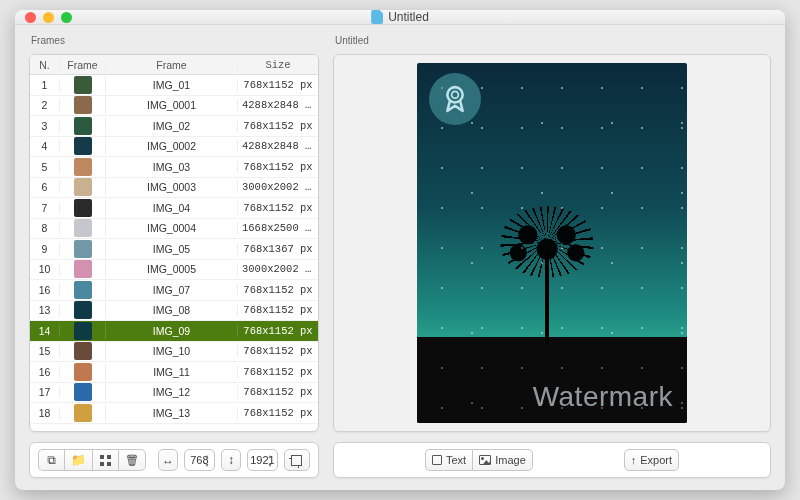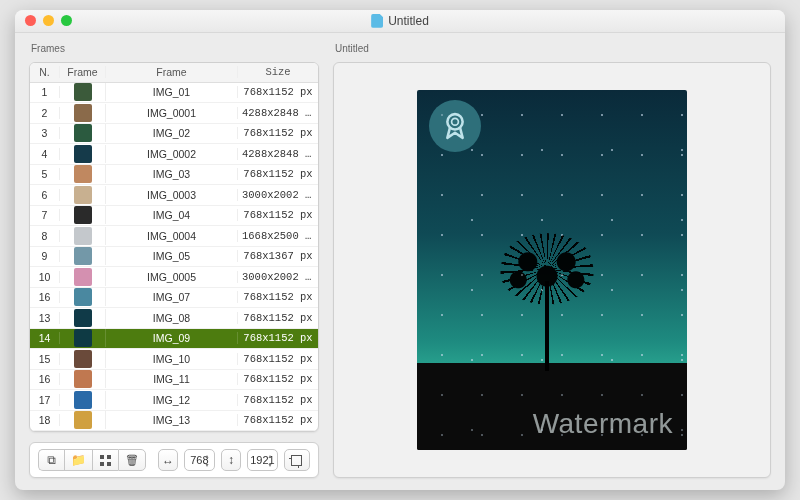--- a/index.html
+++ b/index.html
@@ -413,16 +413,35 @@
             <svg viewBox="0 0 40 40">
               <circle cx="20" cy="15" r="9" fill="none" stroke="#bfe3ea" stroke-width="3"></circle>
               <circle cx="20" cy="15" r="4" fill="none" stroke="#bfe3ea" stroke-width="2"></circle>
               <path d="M14 22 L11 34 L20 28 L29 34 L26 22" fill="none" stroke="#bfe3ea" stroke-width="3" stroke-linejoin="round"></path>
             </svg>
           </div>
           <div class="wm-text">Watermark</div>
         </div>
       </div>
 
+      <div class="card right-toolbar">
+        <div class="spacer"></div>
+        <div class="seg">
+          <div class="btn">
+            <span class="sq"></span>
+            <span>Text</span>
+          </div>
+          <div class="btn">
+            <span class="pic"></span>
+            <span>Image</span>
+          </div>
+        </div>
+        <div class="spacer"></div>
+        <div class="btn">
+          <span class="up-arrow"></span>
+          <span>Export</span>
+        </div>
+        <div class="spacer"></div>
+      </div>
     </div>
 
   </div>
 </div>
 
 </body></html>

